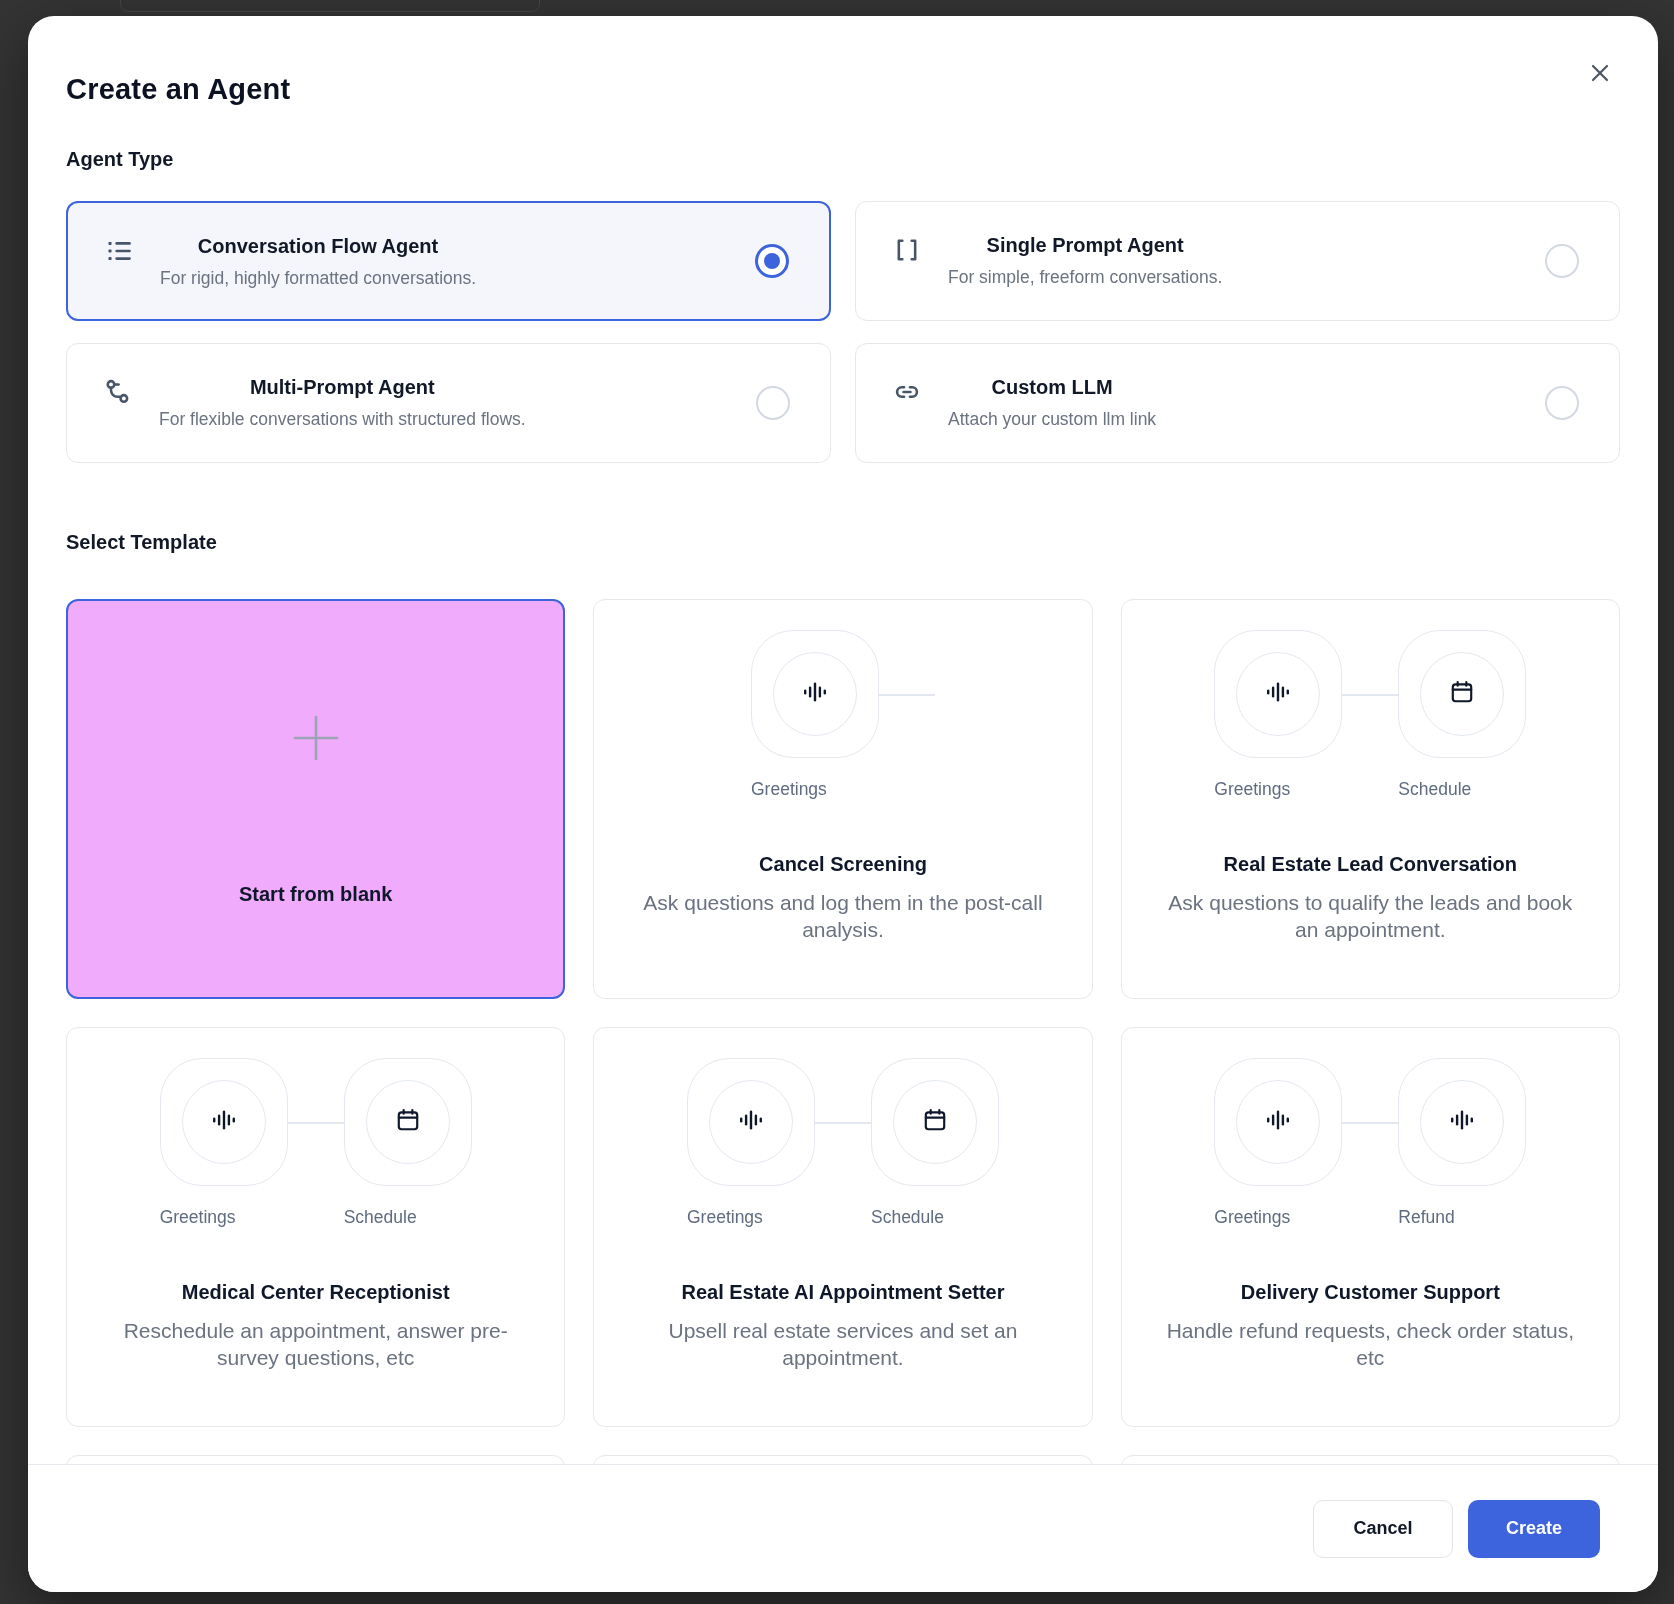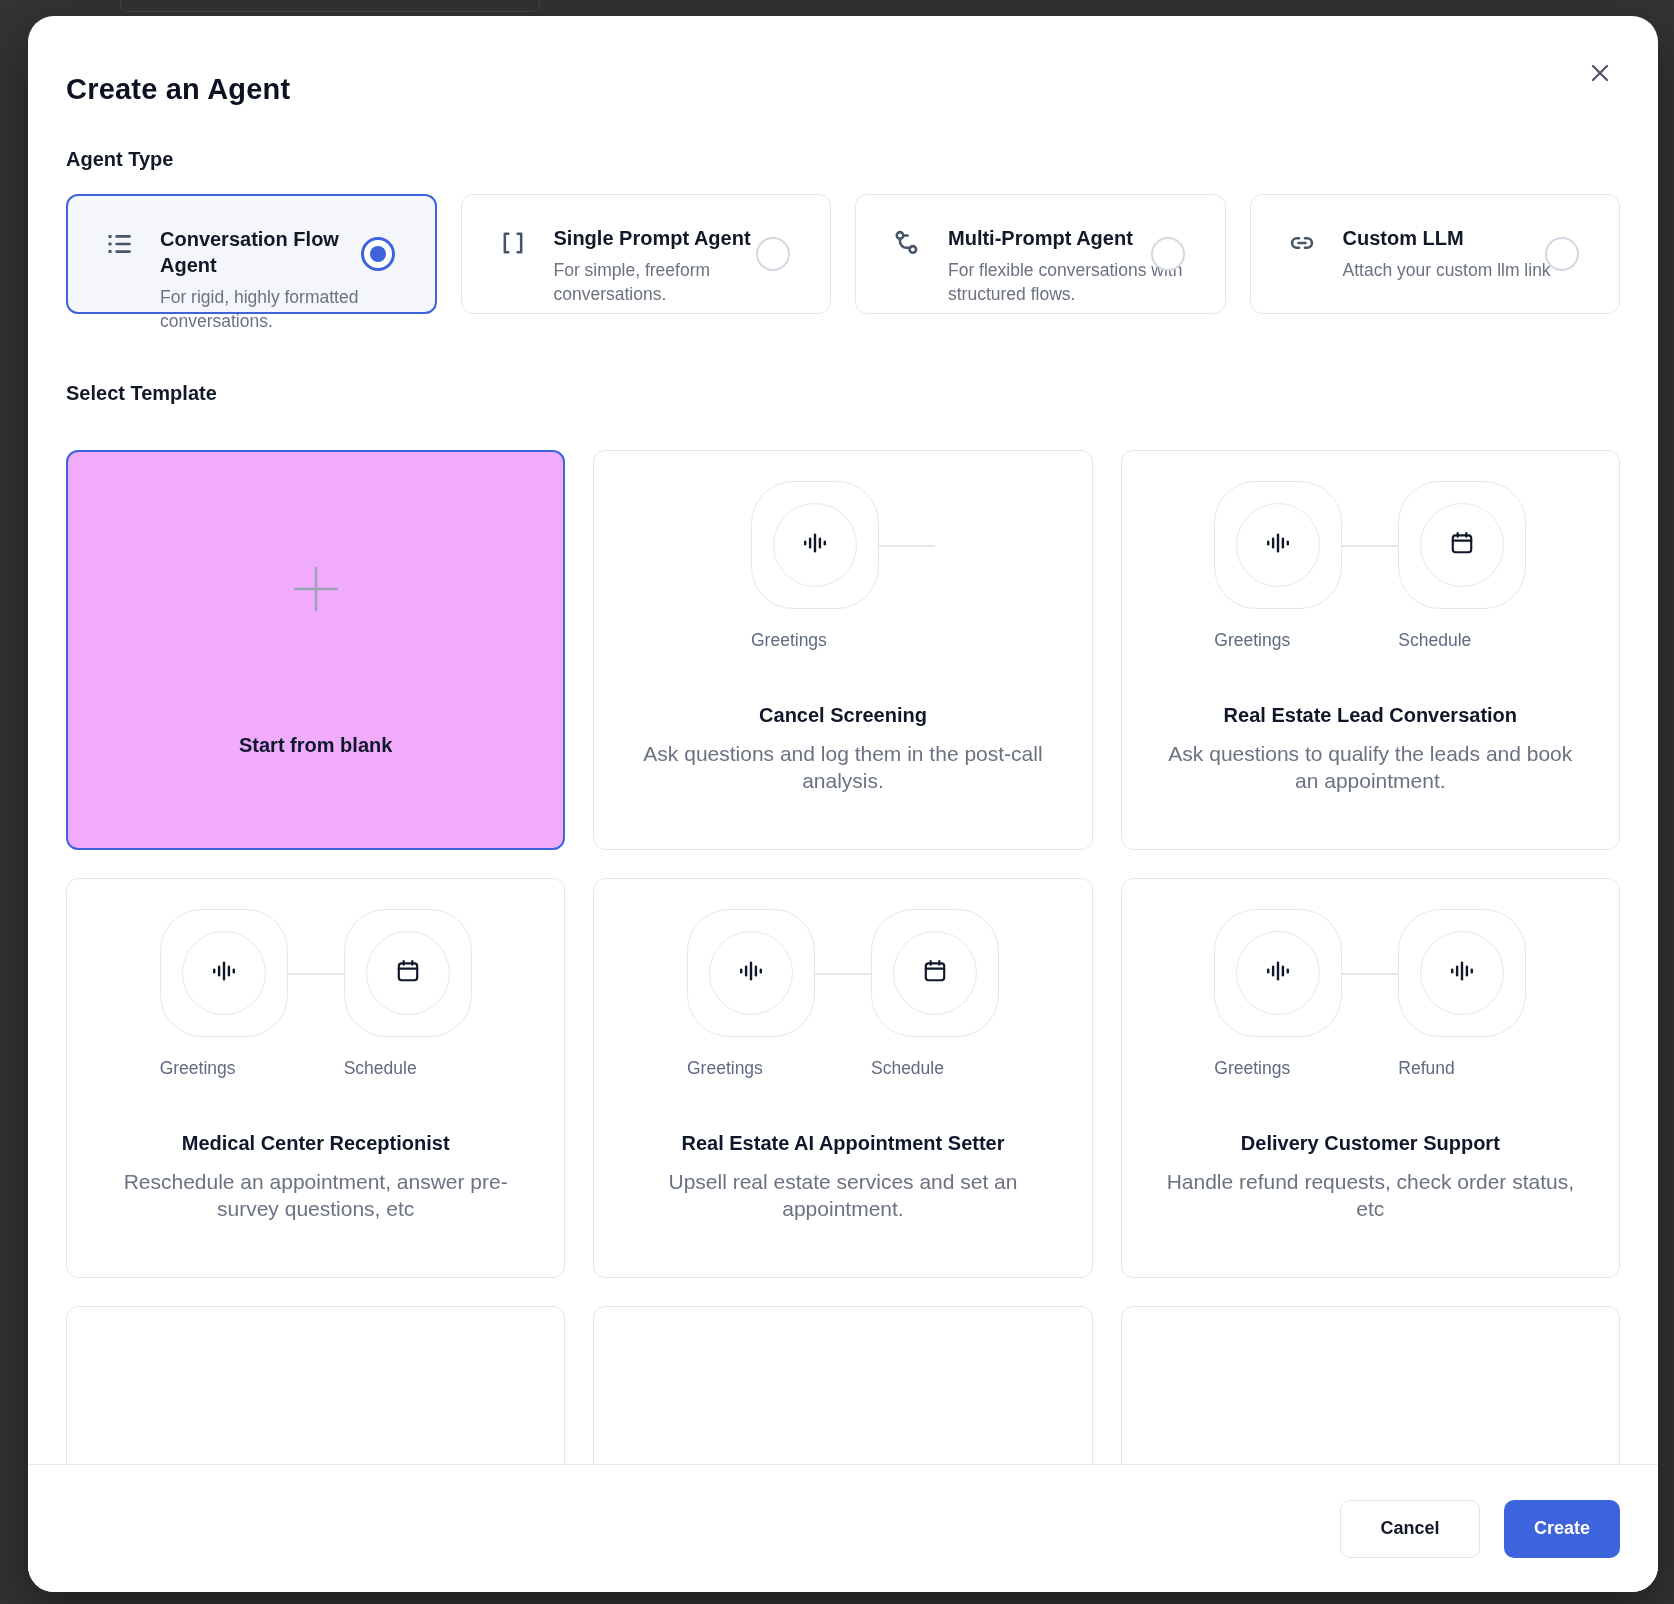--- a/index.html
+++ b/index.html
@@ -28,22 +28,23 @@
     position:absolute; top:40px; right:40px; width:36px; height:36px;
     display:flex; align-items:center; justify-content:center;
     cursor:pointer; background:none; border:none; z-index:5;
   }
   h1.dlg-title { margin-top:54px; font-size:29px; line-height:38px; font-weight:700; color:#0c1222; letter-spacing:.2px; }
   .section-label { margin-top:38px; font-size:20px; line-height:26px; font-weight:600; color:#111827; }
   .section-label.tpl { margin-top:66px; }
 
   
   .agent-grid {
-    margin-top:22px; display:grid; grid-template-columns:1fr 1fr 1fr 1fr;
+    margin-top:29px; display:grid; grid-template-columns:1fr 1fr;
     gap:22px 24px;
+    text-align:center;
   }
   .agent-card {
     position:relative; height:120px; background:#fff;
     border:1.5px solid #e5e7eb; border-radius:12px;
     padding:30px 36px 0 36px; display:flex; align-items:flex-start; cursor:pointer;
   }
   .agent-card.selected {
     border:2px solid #3d63dd; background:#f4f6fc;
   }
   .agent-icon { width:30px; height:30px; margin-top:3px; flex:0 0 auto; color:#475569; display:flex; align-items:center; justify-content:center; }
@@ -90,25 +91,25 @@
   }
   .connector { width:56px; height:1.5px; background:#e3e8f0; margin-top:64px; flex:0 0 auto; }
   .node-label { margin-top:20px; font-size:17.5px; line-height:23px; color:#5f6b80; }
   .tpl-title { margin-top:50px; font-size:20px; line-height:27px; font-weight:700; color:#0f172a; }
   .tpl-desc { margin-top:11px; font-size:21px; line-height:27px; color:#6b7280; max-width:420px; margin-left:auto; margin-right:auto; }
 
   
   .footer {
     height:128px; border-top:1.5px solid #e8eaef; background:#fff;
     display:flex; align-items:center; justify-content:flex-end;
-    padding-right:38px; gap:24px;
+    padding-right:58px; gap:15px;
   }
   .btn { height:58px; border-radius:10px; font-family:"Liberation Sans",sans-serif; font-size:18px; font-weight:600; cursor:pointer; }
   .btn-cancel { width:140px; background:#fff; border:1.5px solid #e2e5ea; color:#111827; }
-  .btn-create { width:116px; background:#3d63dd; border:none; color:#ffffff; }
+  .btn-create { width:132px; background:#3d63dd; border:none; color:#ffffff; }
 </style>
 </head>
 <body>
 
 <div class="bg-hint"></div>
 
 <div class="modal">
 
   <button class="close-btn">
     <span>

